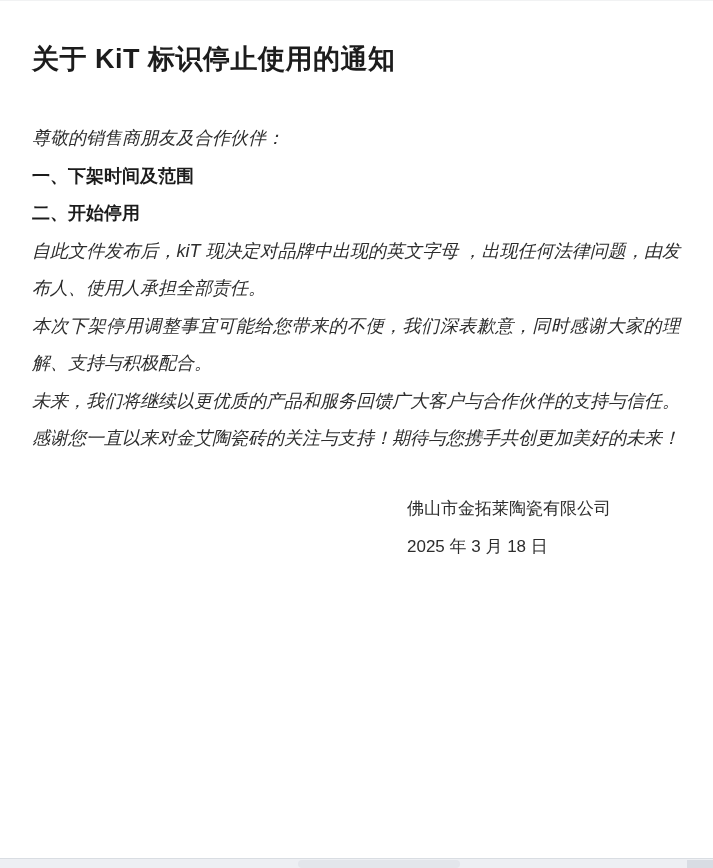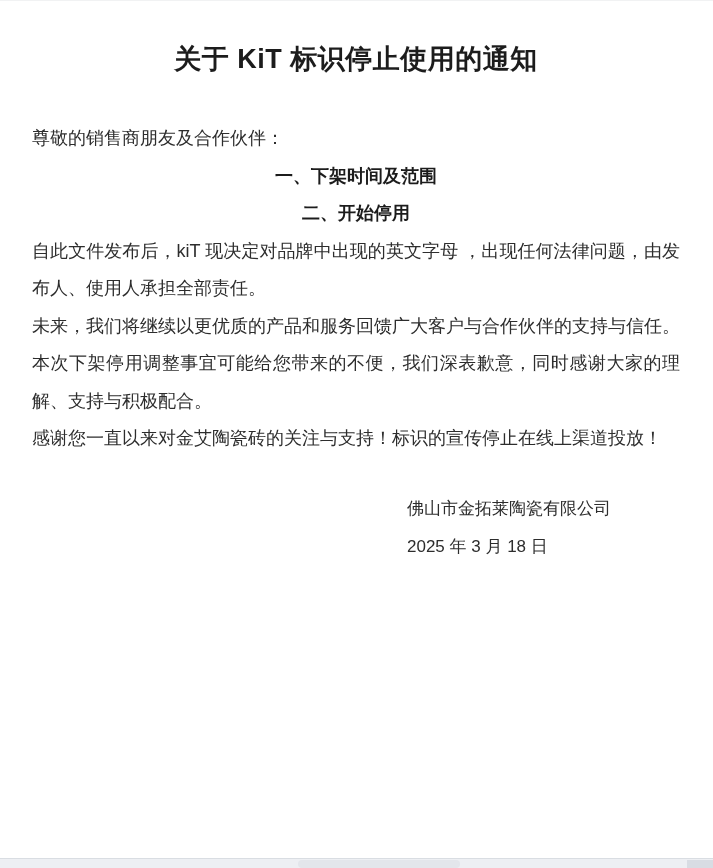--- a/index.html
+++ b/index.html
@@ -29,45 +29,46 @@
     width: 713px;
     padding: 0 33px 0 32px;
     box-sizing: border-box;
   }
   .title {
     margin: 0;
     padding-top: 42px;
     font-size: 27px;
     line-height: 34px;
     font-weight: 700;
-    text-align: center;
+    text-align: left;
     color: var(--title-color, #1c1c1c);
     letter-spacing: 0.5px;
   }
   .body-text {
     font-size: 18px;
     line-height: 37.5px;
     text-align: justify;
+    font-style: italic;
   }
   .para {
     margin: 0;
   }
   .greeting {
     margin-top: 44px;
   }
   .indent {
     text-indent: 2em;
   }
   .heading {
     margin: 0;
     font-size: 18px;
     line-height: 37.5px;
     font-weight: 700;
     color: var(--title-color, #1c1c1c);
-    text-align: center;
+    text-align: left;
   }
   .signature {
     margin-top: 32px;
     margin-left: 375px;
     width: 300px;
     text-align: left;
     font-size: 17px;
     line-height: 38px;
   }
   .signature p {
@@ -112,25 +113,25 @@
 
 
   <h2 class="heading">一、下架时间及范围</h2>
 
 
 
   <h2 class="heading">二、开始停用</h2>
 
   <p class="body-text para">自此文件发布后，kiT 现决定对品牌中出现的英文字母 ，出现任何法律问题，由发布人、使用人承担全部责任。</p>
 
+  <p class="body-text para">本次下架停用调整事宜可能给您带来的不便，我们深表歉意，同时感谢大家的理解、支持与积极配合。</p>
+
   <p class="body-text para">未来，我们将继续以更优质的产品和服务回馈广大客户与合作伙伴的支持与信任。</p>
 
-  <p class="body-text para">本次下架停用调整事宜可能给您带来的不便，我们深表歉意，同时感谢大家的理解、支持与积极配合。</p>
-
-  <p class="body-text para">感谢您一直以来对金艾陶瓷砖的关注与支持！标识的宣传停止在线上渠道投放！</p>
+  <p class="body-text para">感谢您一直以来对金艾陶瓷砖的关注与支持！期待与您携手共创更加美好的未来！</p>
 
   <div class="signature">
     <p>佛山市金拓莱陶瓷有限公司</p>
     <p>2025 年 3 月 18 日</p>
   </div>
 
 </div>
 
 <div class="hscroll">
   <div class="hscroll-thumb"></div>

